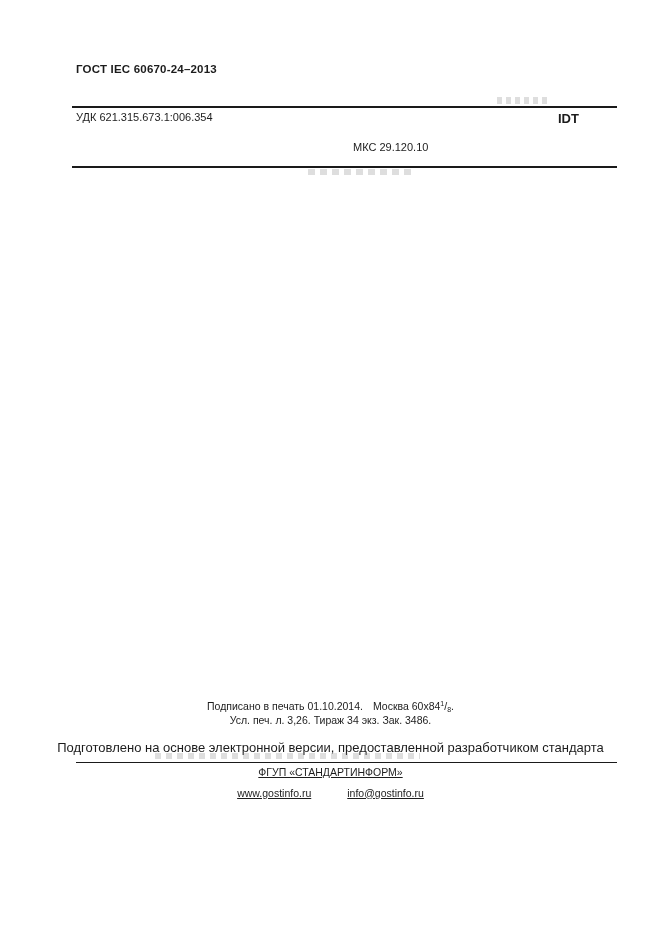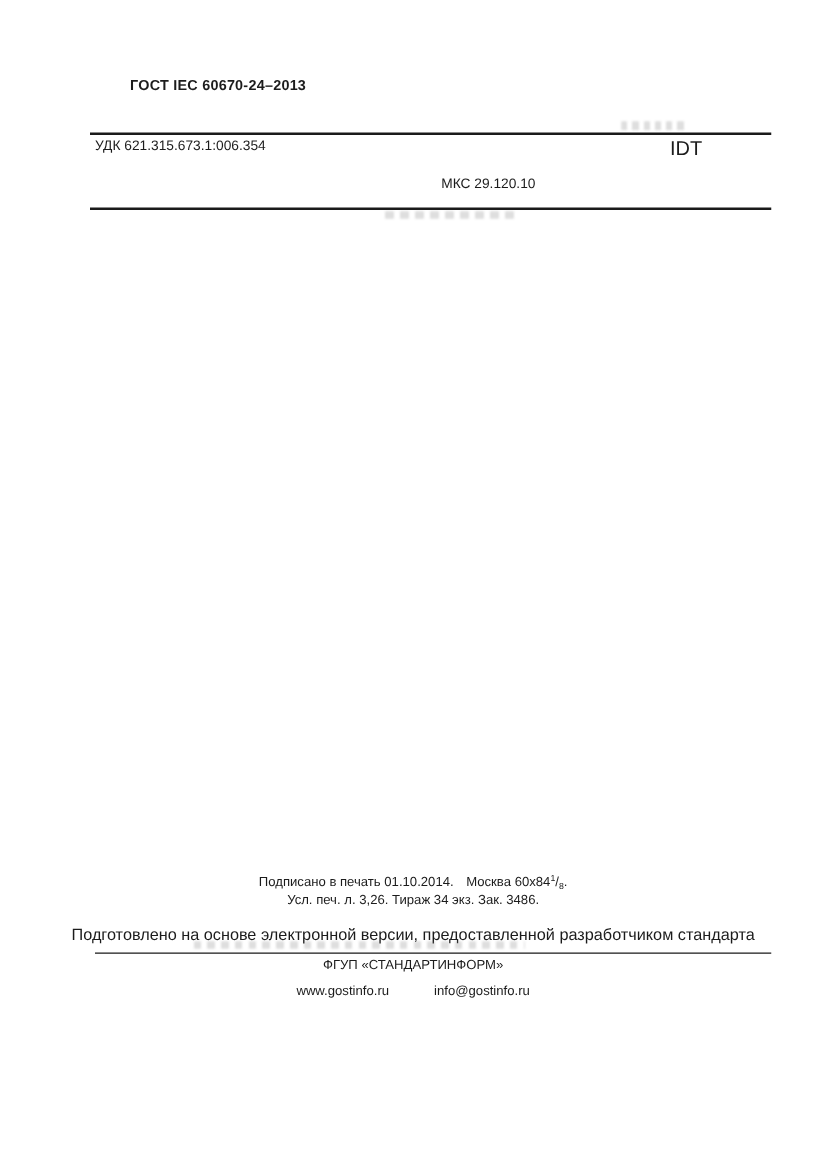--- a/index.html
+++ b/index.html
@@ -17,34 +17,33 @@
     overflow: hidden;
   }
   .doc-header {
     position: absolute;
     left: 76px;
     top: 63px;
     font-size: 11.5px;
     font-weight: bold;
     letter-spacing: 0.2px;
     white-space: nowrap;
-    margin-left: 28px;
   }
   .rule {
     position: absolute;
     background: #1a1a1a;
   }
   .rule-top   { left: 72px; top: 106px; width: 545px; height: 2px; }
   .rule-mid   { left: 72px; top: 166px; width: 545px; height: 2px; }
   .rule-bottom{ left: 76px; top: 762px; width: 541px; height: 1px; }
 
   .class-row { display: contents; }
   .udk { position: absolute; left: 76px;  top: 111px; font-size: 11px; white-space: nowrap; }
   .mks { position: absolute; left: 353px; top: 111px; font-size: 11px; white-space: nowrap; margin-top: 30px; }
-  .idt { position: absolute; left: 536px; top: 111px; font-size: 16px; white-space: nowrap; }
+  .idt { position: absolute; left: 558px; top: 111px; font-size: 13px; white-space: nowrap; font-weight: bold; }
 
   .keywords {
     position: absolute;
     left: 75px;
     top: 136px;
     width: 542px;
     margin: 0;
     font-size: 11px;
     line-height: 13.9px;
     text-align: justify;
@@ -83,20 +82,21 @@
     white-space: nowrap;
   }
   .publisher {
     position: absolute;
     left: 0;
     top: 766px;
     width: 661px;
     text-align: center;
     font-size: 10.5px;
     line-height: 12.5px;
+    text-decoration: underline;
   }
   .publisher-name { margin-bottom: 8px; }
   .contacts {
     display: flex;
     justify-content: center;
     gap: 36px;
     white-space: nowrap;
   }
 
   

